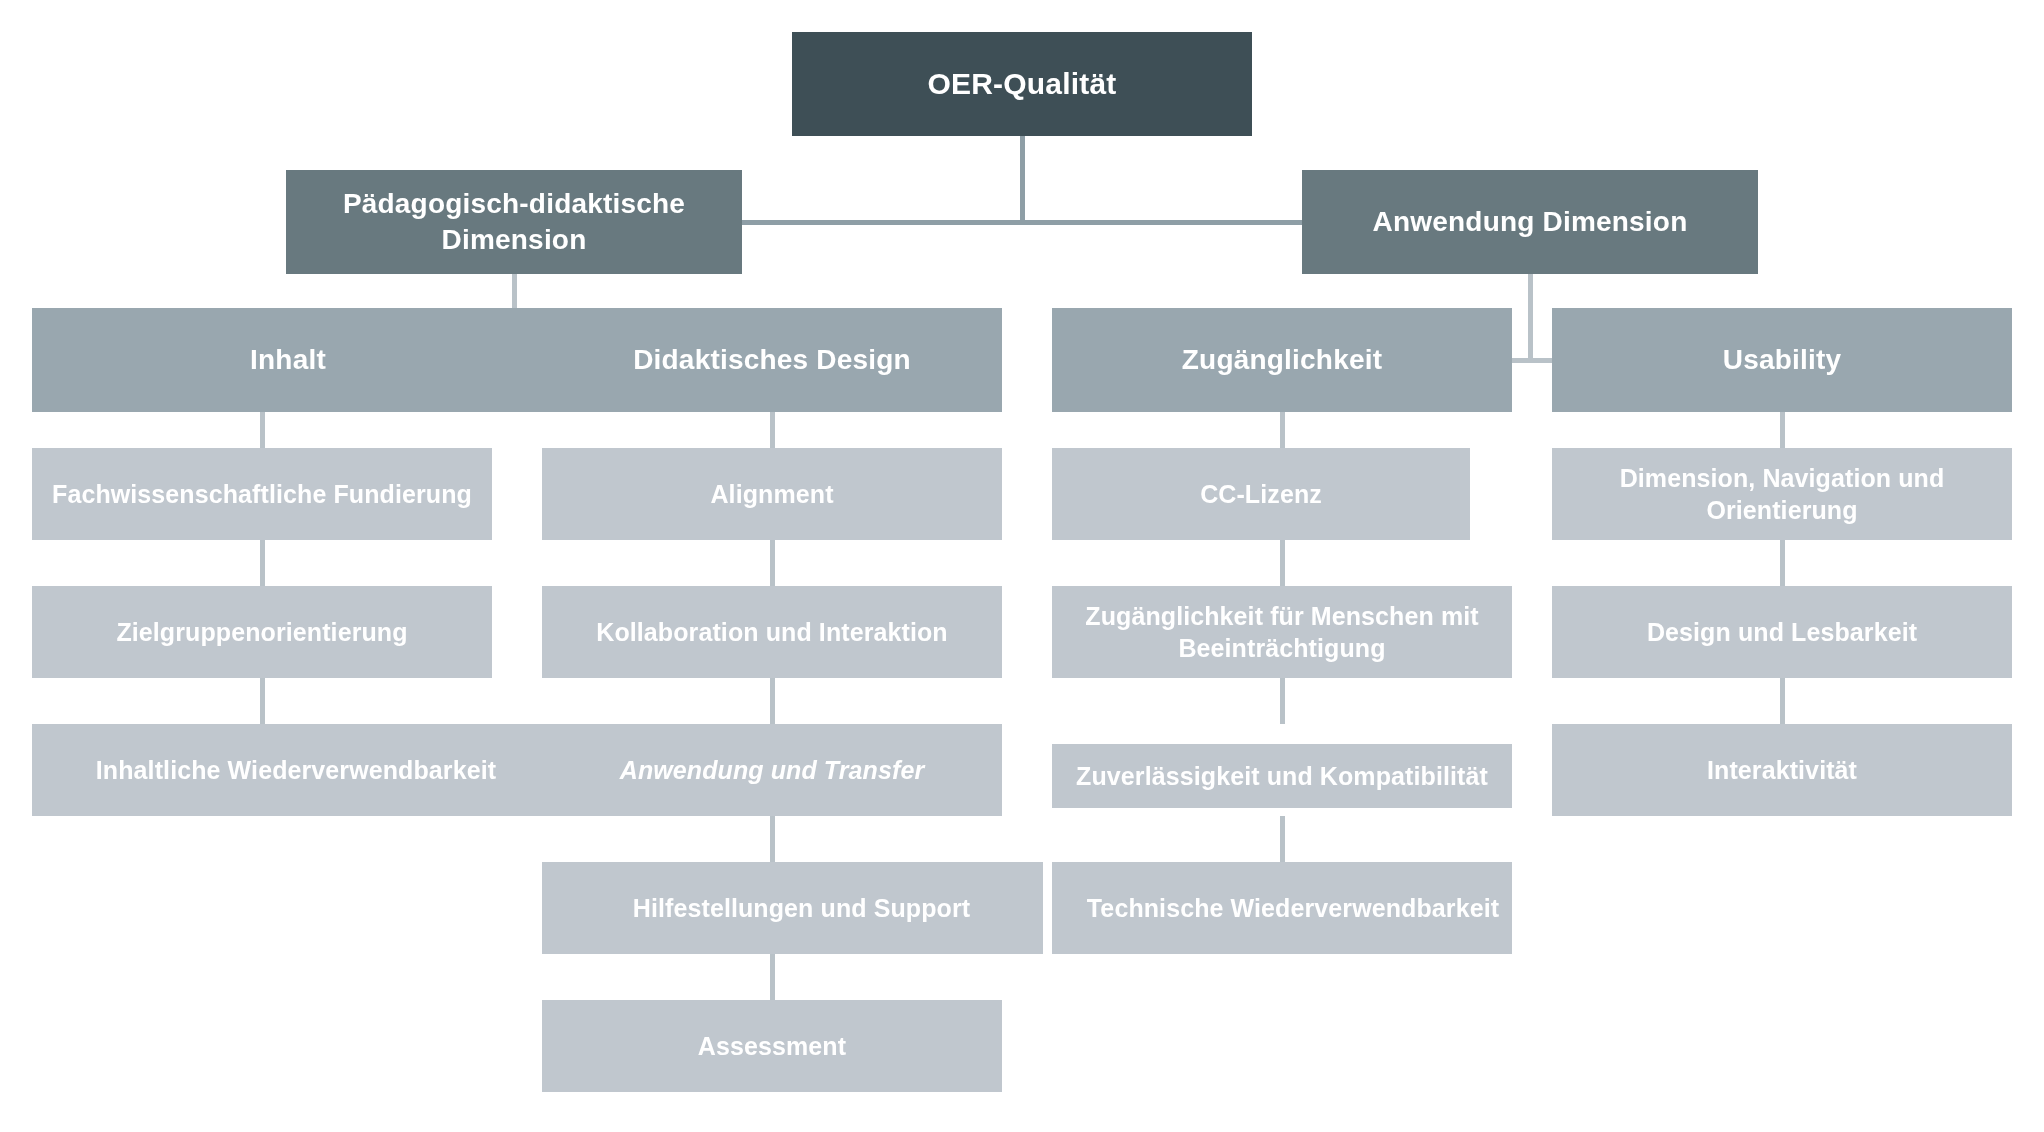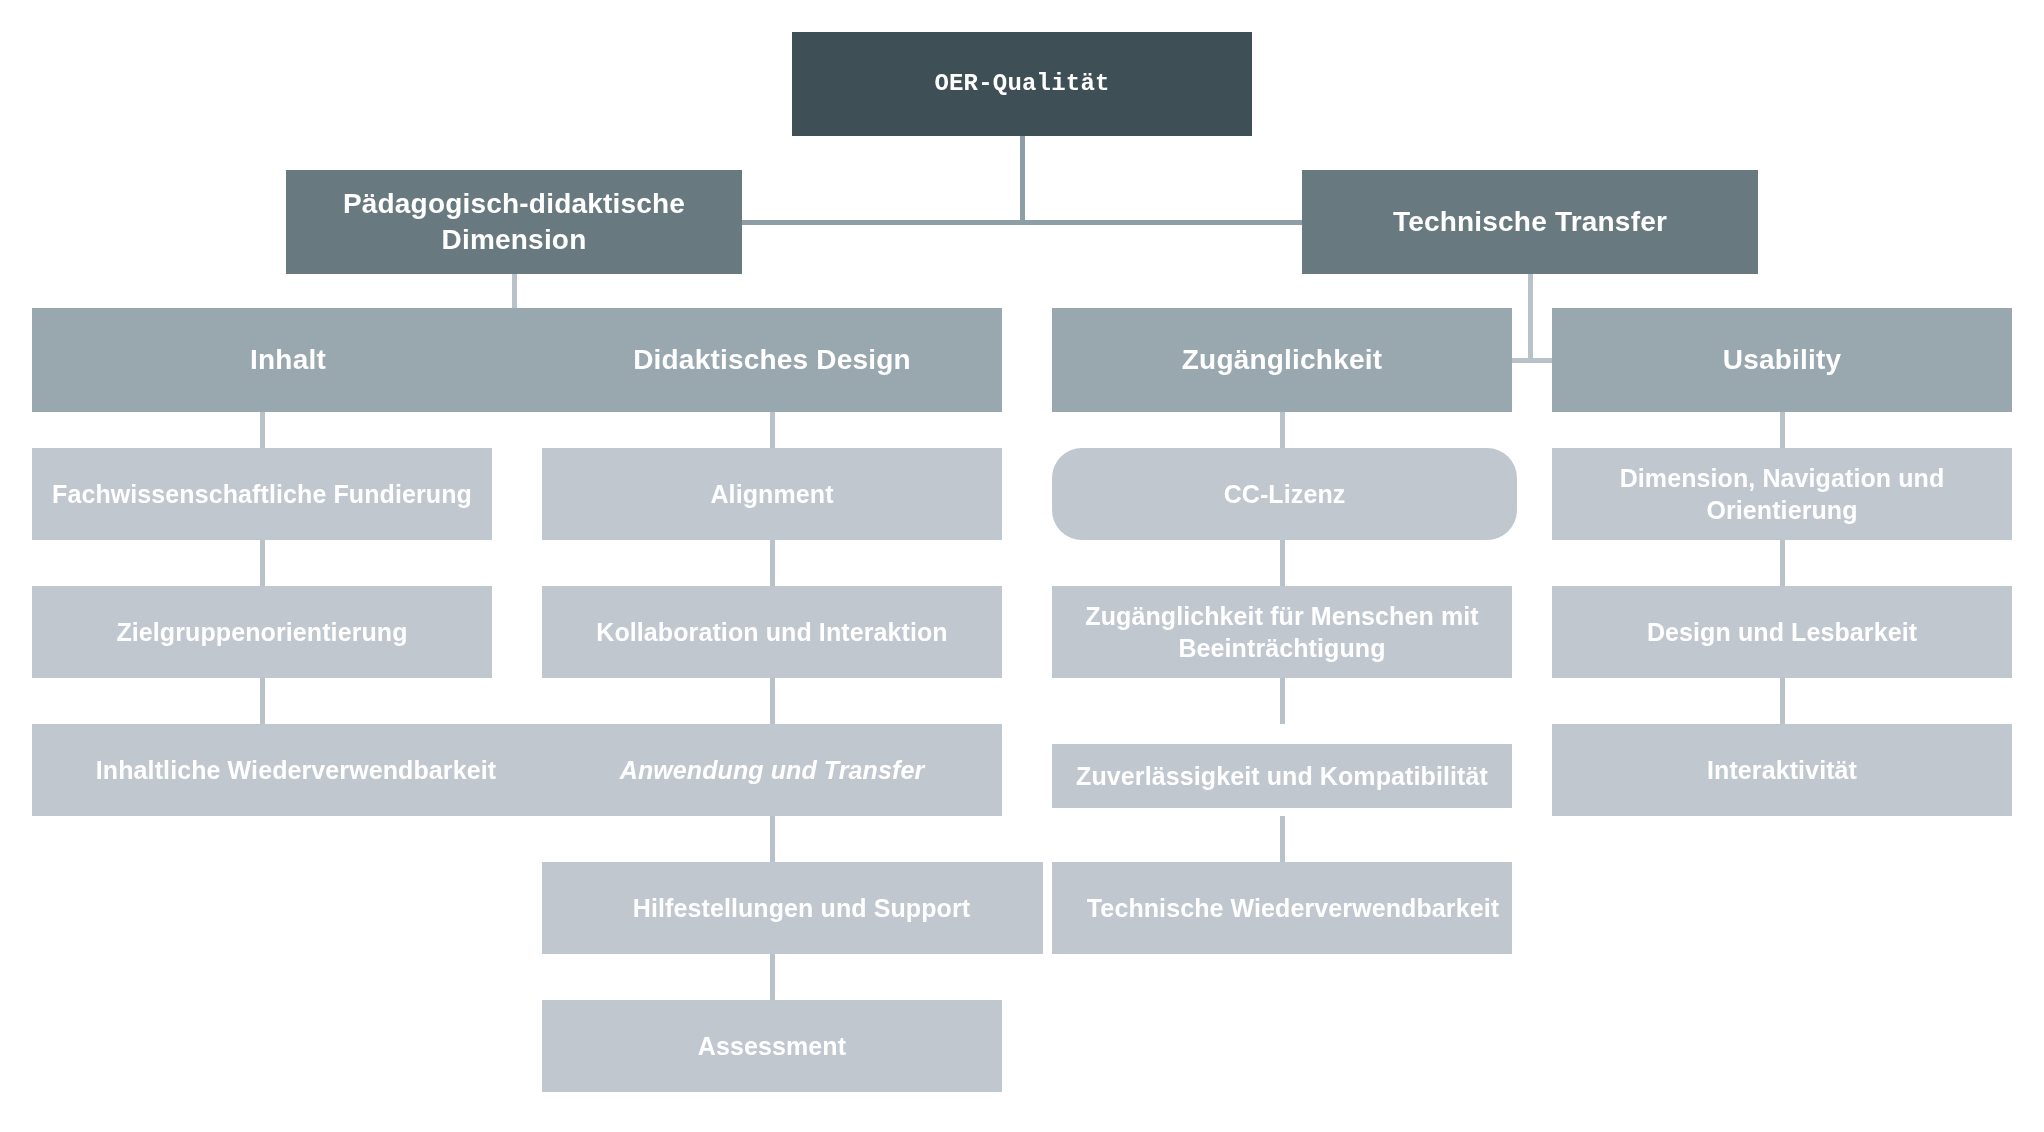--- a/index.html
+++ b/index.html
@@ -27,23 +27,22 @@
     text-align: center;
     color: #ffffff;
     font-weight: bold;
     line-height: 1.28;
     padding: 4px 10px;
     z-index: 3;
     white-space: pre-line;
   }
   .node.root {
     background: #3e4f56;
-    font-size: 24px;
+    font-size: 30px;
     letter-spacing: 0.2px;
-    font-family: Liberation Mono, monospace;
   }
   .node.dim {
     background: #68797f;
     font-size: 28px;
     letter-spacing: 0.2px;
   }
   .node.cat {
     background: #99a7af;
     font-size: 28px;
     letter-spacing: 0.2px;
@@ -94,33 +93,33 @@
       <div class="conn light" style="left: 1527.5px; top: 274px; width: 5px; height: 86px;"></div>
       <div class="conn light" style="left: 1530px; top: 357.5px; width: 252px; height: 5px;"></div>
       <div class="conn light" style="left: 1779.5px; top: 308px; width: 5px; height: 52px;"></div>
       <div class="conn light" style="left: 1779.5px; top: 412px; width: 5px; height: 36px;"></div>
       <div class="conn light" style="left: 1779.5px; top: 540px; width: 5px; height: 46px;"></div>
       <div class="conn light" style="left: 1779.5px; top: 678px; width: 5px; height: 46px;"></div>
     </div>
   <div id="node-layer">
       <div class="node root" style="left: 792px; top: 32px; width: 460px; height: 104px;">OER-Qualität</div>
       <div class="node dim" style="left: 286px; top: 170px; width: 456px; height: 104px;">Pädagogisch-didaktische Dimension</div>
-      <div class="node dim" style="left: 1302px; top: 170px; width: 456px; height: 104px;">Technische Transfer</div>
+      <div class="node dim" style="left: 1302px; top: 170px; width: 456px; height: 104px;">Anwendung Dimension</div>
       <div class="node cat" style="left: 32px; top: 308px; width: 512px; height: 104px;">Inhalt</div>
       <div class="node leaf" style="left: 32px; top: 448px; width: 460px; height: 92px;">Fachwissenschaftliche Fundierung</div>
       <div class="node leaf" style="left: 32px; top: 586px; width: 460px; height: 92px;">Zielgruppenorientierung</div>
       <div class="node leaf" style="left: 32px; top: 724px; width: 528px; height: 92px;">Inhaltliche Wiederverwendbarkeit</div>
       <div class="node cat" style="left: 542px; top: 308px; width: 460px; height: 104px;">Didaktisches Design</div>
       <div class="node leaf" style="left: 542px; top: 448px; width: 460px; height: 92px;">Alignment</div>
       <div class="node leaf" style="left: 542px; top: 586px; width: 460px; height: 92px;">Kollaboration und Interaktion</div>
       <div class="node leaf" style="left: 542px; top: 724px; width: 460px; height: 92px; font-style: italic;">Anwendung und Transfer</div>
       <div class="node leaf" style="left: 542px; top: 862px; width: 501px; height: 92px; padding-left: 28px;">Hilfestellungen und Support</div>
       <div class="node leaf" style="left: 542px; top: 1000px; width: 460px; height: 92px;">Assessment</div>
       <div class="node cat" style="left: 1052px; top: 308px; width: 460px; height: 104px;">Zugänglichkeit</div>
-      <div class="node leaf" style="left: 1052px; top: 448px; width: 465px; height: 92px; border-radius: 30px;">CC-Lizenz</div>
+      <div class="node leaf" style="left: 1052px; top: 448px; width: 418px; height: 92px;">CC-Lizenz</div>
       <div class="node leaf" style="left: 1052px; top: 586px; width: 460px; height: 92px;">Zugänglichkeit für Menschen mit Beeinträchtigung</div>
       <div class="node leaf" style="left: 1052px; top: 708px; width: 460px; height: 64px; margin-top: 36px;">Zuverlässigkeit und Kompatibilität</div>
       <div class="node leaf" style="left: 1052px; top: 862px; width: 460px; height: 92px; padding-left: 32px;">Technische Wiederverwendbarkeit</div>
       <div class="node cat" style="left: 1552px; top: 308px; width: 460px; height: 104px;">Usability</div>
       <div class="node leaf" style="left: 1552px; top: 448px; width: 460px; height: 92px;">Dimension, Navigation und Orientierung</div>
       <div class="node leaf" style="left: 1552px; top: 586px; width: 460px; height: 92px;">Design und Lesbarkeit</div>
       <div class="node leaf" style="left: 1552px; top: 724px; width: 460px; height: 92px;">Interaktivität</div>
     </div>
 </div>
 

